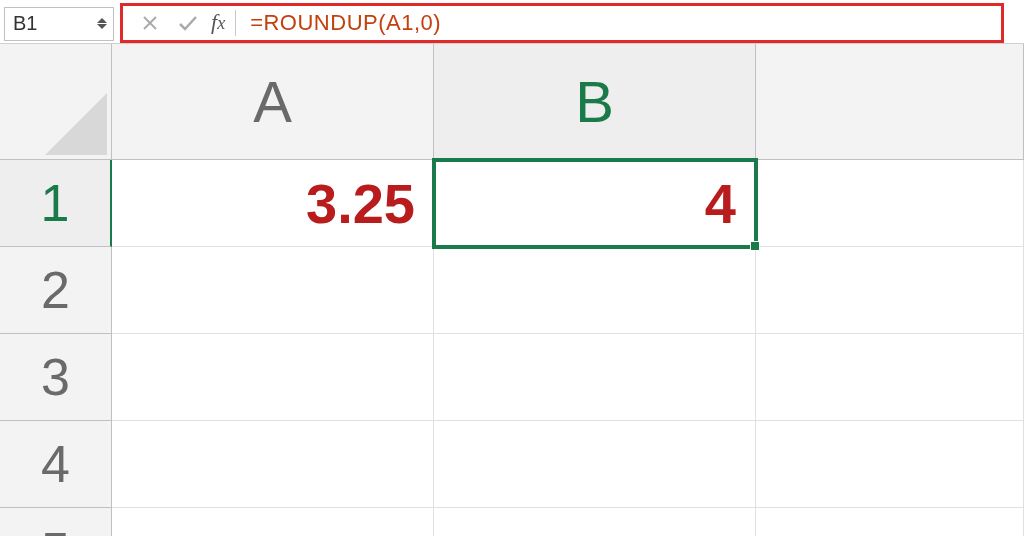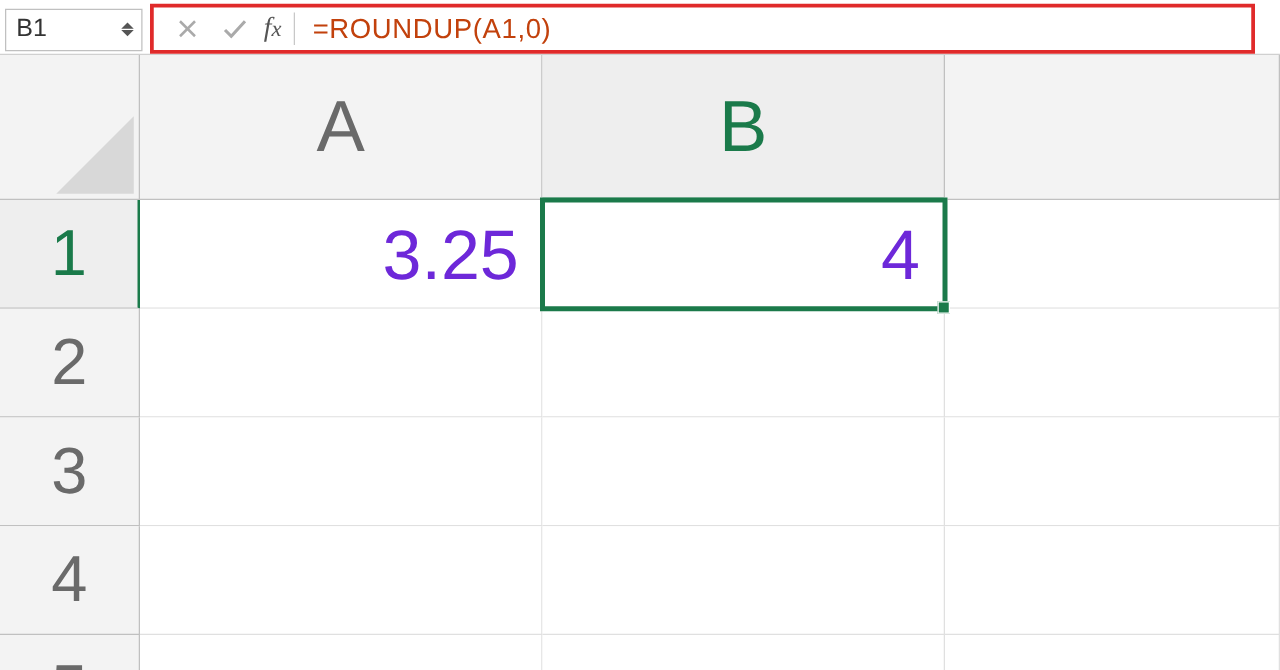--- a/index.html
+++ b/index.html
@@ -142,23 +142,24 @@
       background: #eeeeee;
     }
     .cell {
       border-right: 1px solid #e0e0e0;
       border-bottom: 1px solid #e0e0e0;
       display: flex;
       align-items: center;
       justify-content: flex-end;
       padding: 0 18px;
       font-size: 56px;
-      color: #6d28d9;
-      position: relative;
-      background: #fff;
+      color: #b91c1c;
+      position: relative;
+      background: #fff;
+      font-weight: bold;
     }
     .cell.selected {
       border: 4px solid #1b7a4a;
       margin: -2px;
       z-index: 2;
     }
     .fill-handle {
       position: absolute;
       right: -6px;
       bottom: -6px;

